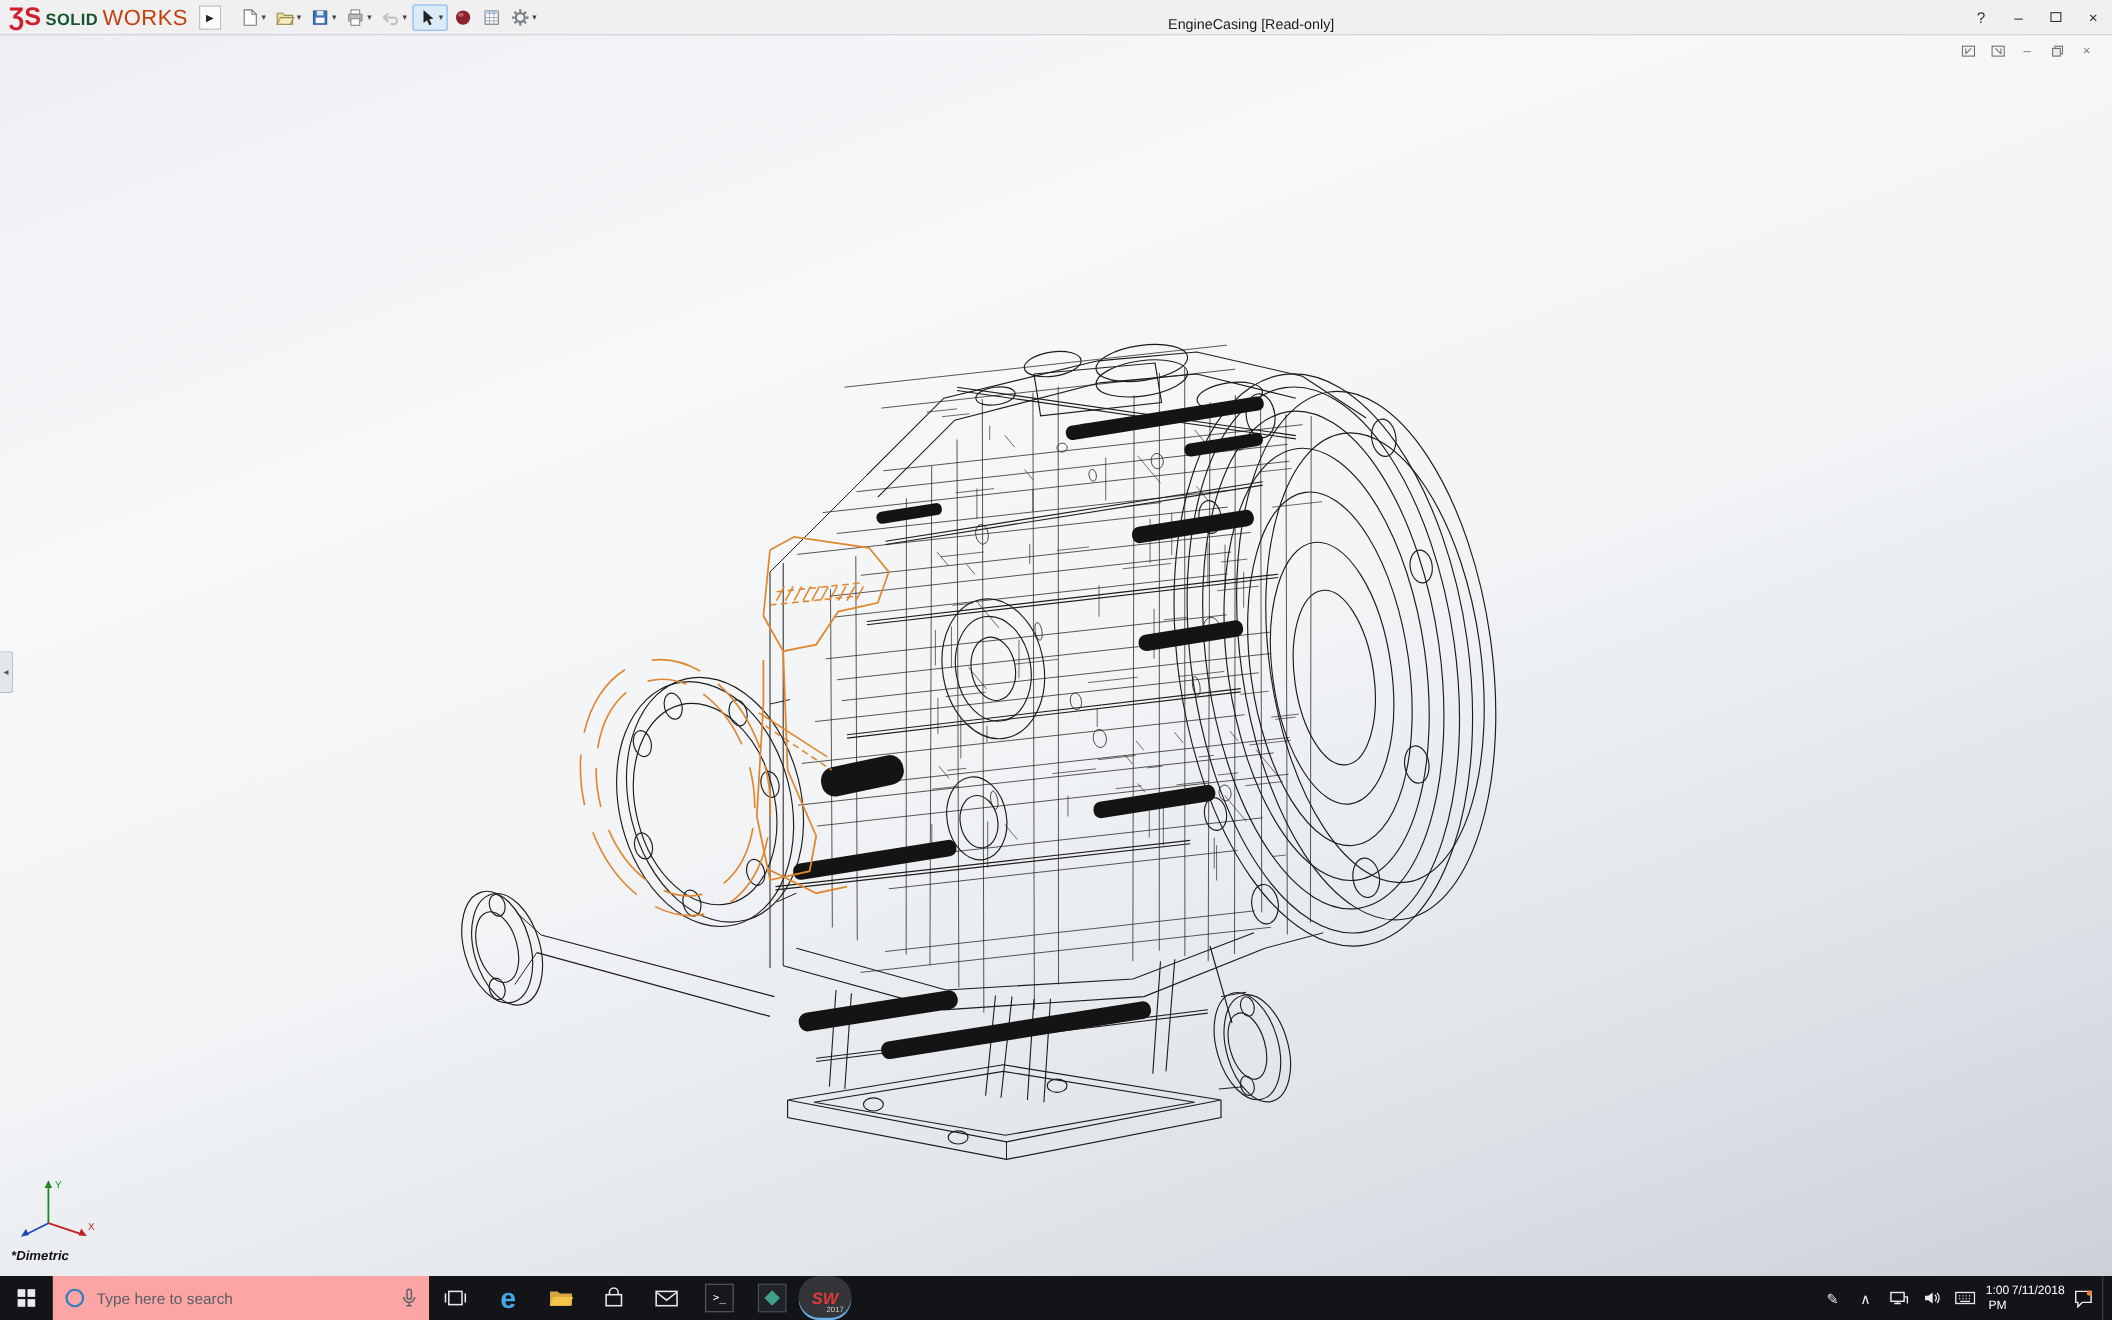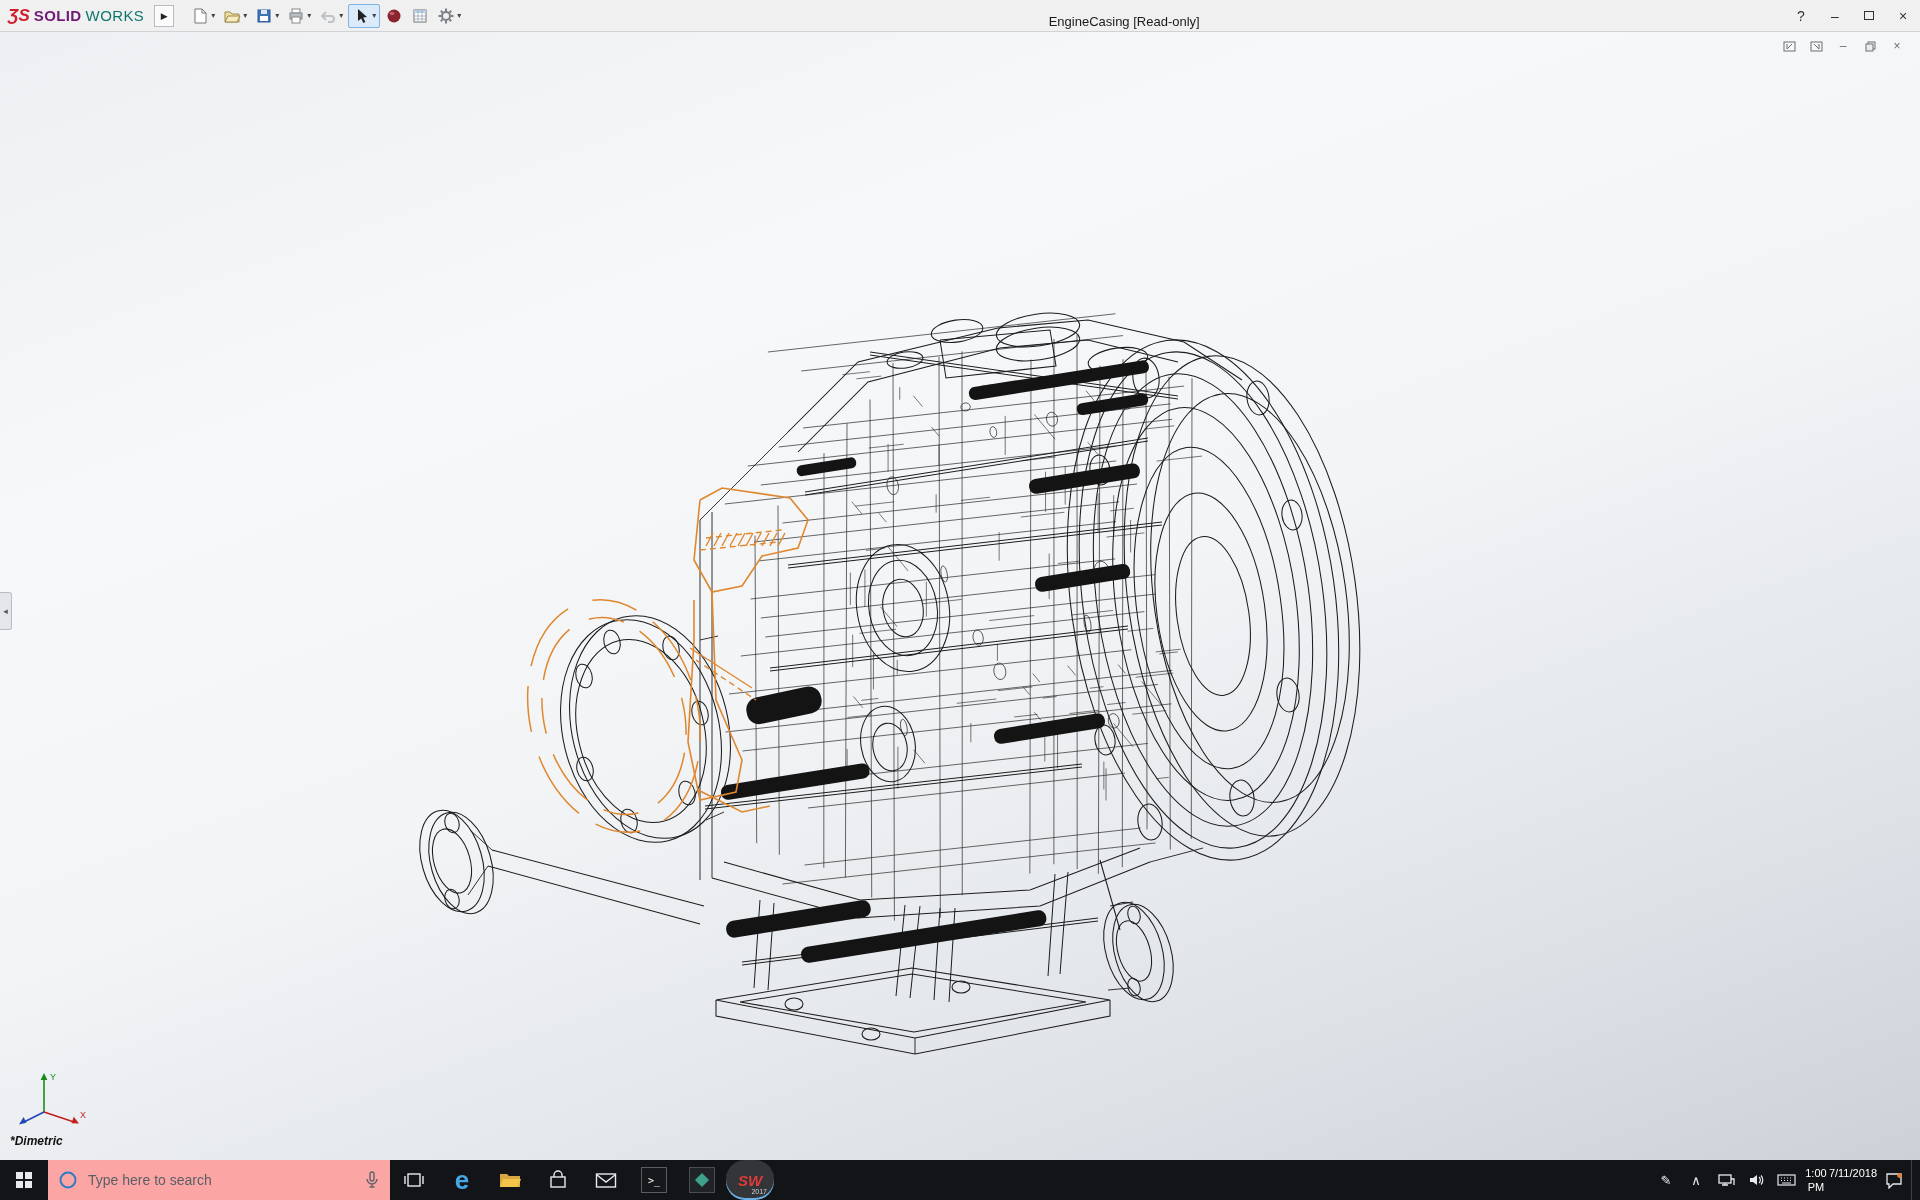--- a/index.html
+++ b/index.html
@@ -3,23 +3,23 @@
 <meta charset="utf-8">
 <style>
   html,body{margin:0;padding:0;width:1920px;height:1200px;overflow:hidden;
     font-family:"Liberation Sans",sans-serif;background:#e7eaee;}
   *{box-sizing:border-box;}
 
   
   .titlebar{position:absolute;top:0;left:0;width:1920px;height:32px;background:#f0f0f1;
     border-bottom:1px solid #cfd2d6;display:flex;align-items:center;z-index:30;}
   .brand{display:flex;align-items:baseline;gap:4px;padding:0 10px 0 8px;white-space:nowrap;}
-  .brand .ds{font-style:italic;font-weight:bold;font-size:17px;color:#cf1f2f;}
-  .brand .solid{font-weight:bold;font-size:15px;color:#701a75;letter-spacing:.4px;}
-  .brand .works{font-weight:400;font-size:15px;color:#0f766e;letter-spacing:.4px;}
+  .brand .ds{font-weight:bold;font-size:23px;color:#cf1f2f;}
+  .brand .solid{font-weight:bold;font-size:15px;color:#14532d;letter-spacing:.4px;}
+  .brand .works{font-weight:400;font-size:20px;color:#c2410c;letter-spacing:.4px;}
   .menu-expand{width:20px;height:22px;border:1px solid #b9bcc0;background:#fbfbfb;color:#222;
     font-size:9px;display:flex;align-items:center;justify-content:center;margin-right:14px;cursor:pointer;}
   .toolbar{display:flex;align-items:center;gap:2px;height:32px;}
   .tbtn{display:flex;align-items:center;gap:2px;padding:2px 3px;border-radius:2px;cursor:pointer;}
   .tbtn svg{display:block;}
   .caret{font-size:8px;color:#444;line-height:1;}
   .tbtn.selected{border:1px solid #7eb4ea;background:#dcebf9;}
   .doc-title{flex:1;text-align:center;font-size:13px;color:#1b1b1b;margin-top:11px;}
   .win-controls{display:flex;align-items:center;height:32px;}
   .wbtn{width:34px;height:32px;display:flex;align-items:center;justify-content:center;

